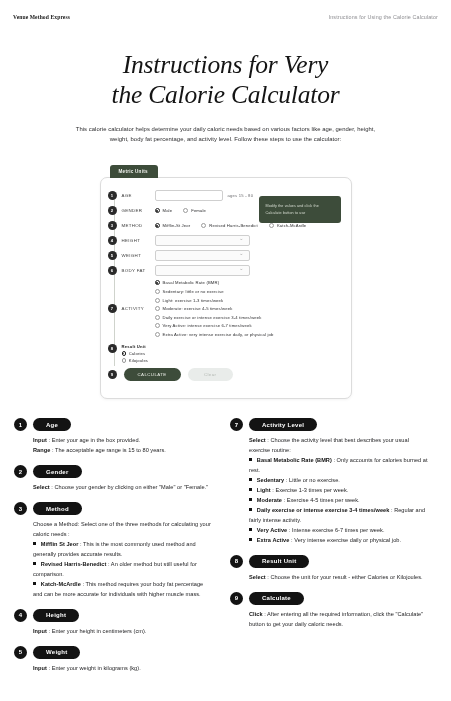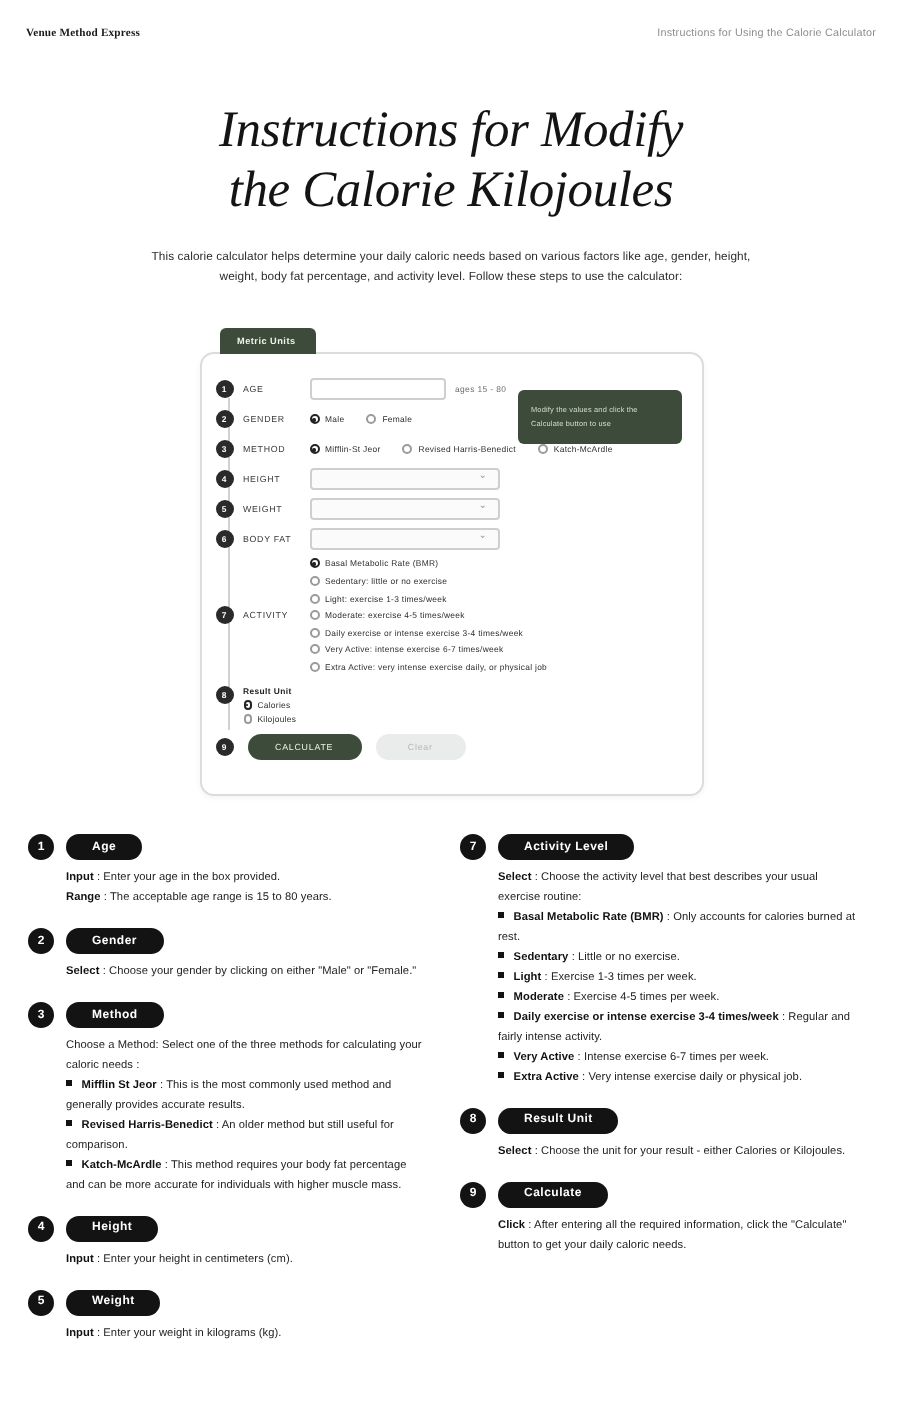--- a/index.html
+++ b/index.html
@@ -266,22 +266,22 @@
 </head>
 <body>
 
 <div class="topbar">
   <div class="brand">Venue Method Express</div>
   <div class="topbar-right">Instructions for Using the Calorie Calculator</div>
 </div>
 
 <div class="title-wrap">
   <div class="title">
-    <div>Instructions for Modify</div>
-    <div>the Calorie Kilojoules</div>
+    <div>Instructions for Very</div>
+    <div>the Calorie Calculator</div>
   </div>
   <div class="intro">This calorie calculator helps determine your daily caloric needs based on various factors like age, gender, height, weight, body fat percentage, and activity level. Follow these steps to use the calculator:</div>
 </div>
 
 <div class="calc-outer">
   <div class="calc-tab">Metric Units</div>
   <div class="calc-card">
     <div class="spine"></div>
 
     <div class="tooltip">Modify the values and click the Calculate button to use</div>

